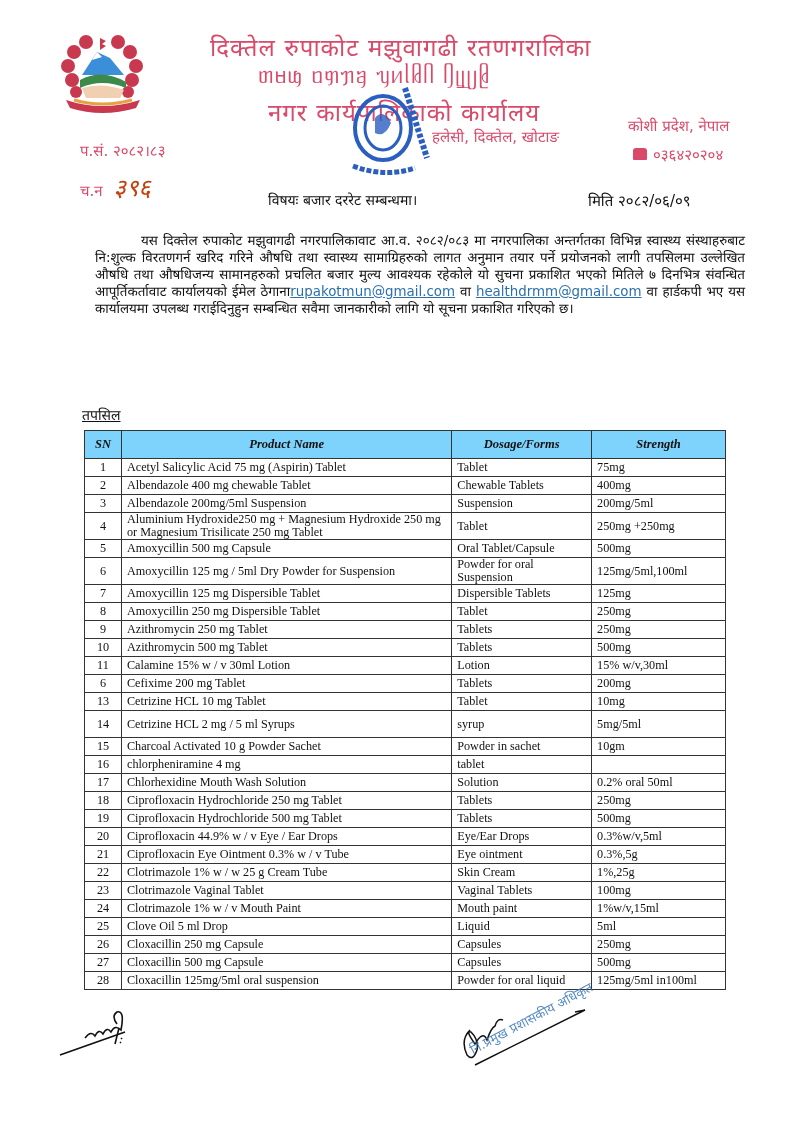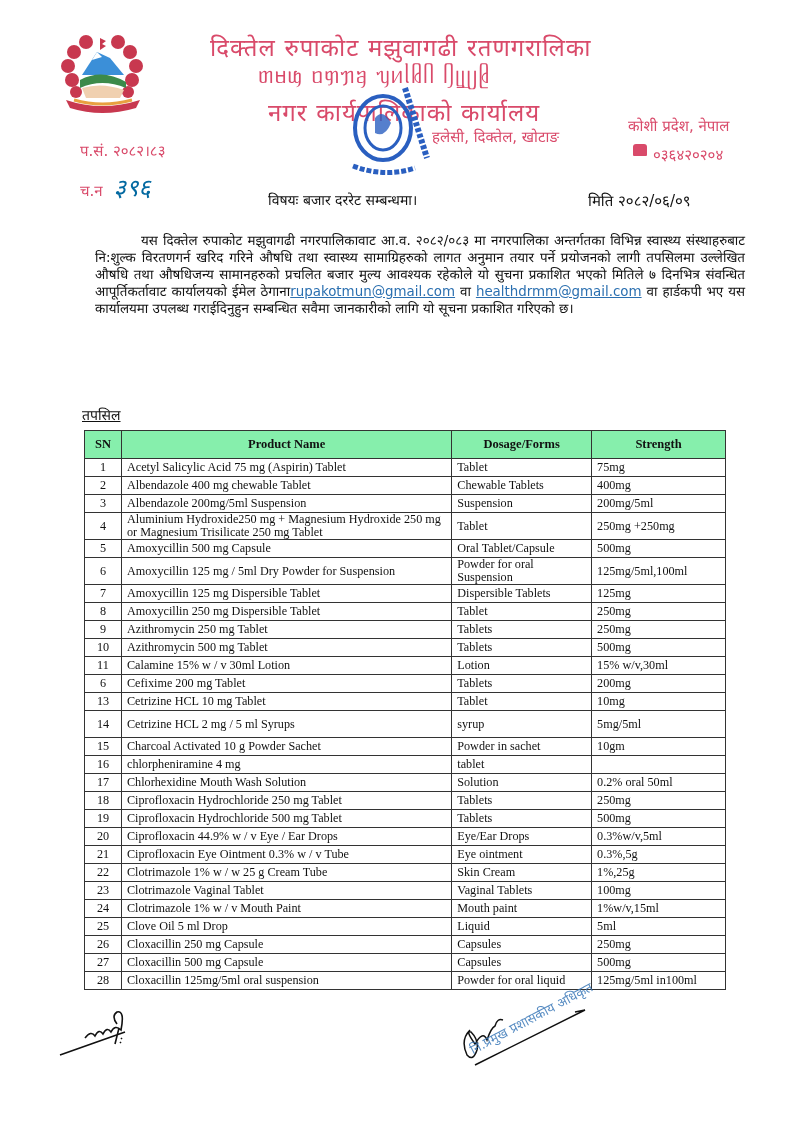--- a/index.html
+++ b/index.html
@@ -5,36 +5,36 @@
   html, body { margin: 0; padding: 0; background: #ffffff; }
   body { width: 800px; height: 1131px; position: relative; overflow: hidden;
          font-family: "Liberation Serif", serif; color: #111; }
   .abs { position: absolute; }
   .red { color: #d94a6a; font-family: "DejaVu Sans", sans-serif; }
   .hdr1 { left: 210px; top: 30px; font-size: 24px; letter-spacing: 1px; white-space: nowrap; }
   .hdr2 { left: 258px; top: 63px; font-size: 22px; letter-spacing: 1px; white-space: nowrap; }
   .hdr3 { left: 268px; top: 95px; font-size: 24px; letter-spacing: 1px; white-space: nowrap; }
   .addr { left: 432px; top: 126px; font-size: 15px; white-space: nowrap; }
   .prov { left: 628px; top: 115px; font-size: 15px; white-space: nowrap; }
-  .phone { left: 633px; top: 144px; font-size: 15px; white-space: nowrap; display:flex; gap:6px; }
+  .phone { left: 633px; top: 144px; font-size: 15px; white-space: nowrap; display:flex; align-items:center; gap:6px; }
   .phone-icon { width: 14px; height: 12px; background: #d94a6a; border-radius: 3px 3px 1px 1px; display:inline-block; }
   .refno { left: 80px; top: 140px; font-size: 15px; white-space: nowrap; }
   .chalan { left: 80px; top: 170px; font-size: 15px; white-space: nowrap; }
-  .chalan-hand { font-family: "DejaVu Serif", serif; font-size: 24px; color:#0369a1; font-style: italic; margin-left: 6px; }
+  .chalan-hand { font-family: "DejaVu Serif", serif; font-size: 24px; color:#c2410c; font-style: italic; margin-left: 6px; }
   .subject { left: 268px; top: 190px; font-size: 14px; font-family:"DejaVu Sans", sans-serif; white-space: nowrap; }
   .date { left: 578px; top: 190px; font-size: 15px; font-family:"DejaVu Sans", sans-serif; white-space: nowrap; margin-left: 10px; }
   .body-text { left: 82px; top: 232px; width: 650px; font-family: "DejaVu Sans", sans-serif;
                font-size: 13.4px; line-height: 17px; text-align: justify; margin-left: 13px; }
   .body-text .indent { display:inline-block; width: 46px; }
   .body-text a { color: #2a6fb0; text-decoration: underline; }
   .tapasil { left: 82px; top: 405px; font-size: 14px; font-family: "DejaVu Sans", sans-serif; text-decoration: underline; }
   table.items { position: absolute; left: 84px; top: 430px; width: 642px; border-collapse: collapse;
                 font-family: "Liberation Serif", serif; font-size: 12.2px; }
   table.items th, table.items td { border: 1px solid #333; padding: 0 5px; vertical-align: middle; line-height: 13px; }
-  table.items th { background: #86efac; height: 27px; font-weight: bold; font-size: 12.5px; text-align: center; }
+  table.items th { background: #7dd3fc; height: 27px; font-weight: bold; font-size: 12.5px; text-align: center; font-style: italic; }
   table.items td.sn { text-align: center; width: 26px; }
   table.items td { height: 17px; }
   table.items tr.tall td { height: 26px; }
   col.c1 { width: 37px; } col.c2 { width: 331px; } col.c3 { width: 140px; } col.c4 { width: 134px; }
   .emblem { left: 52px; top: 30px; width: 100px; height: 90px; }
   .stamp { left: 345px; top: 78px; width: 90px; height: 110px; }
   .sig1 { left: 55px; top: 1000px; width: 120px; height: 60px; }
   .sig2 { left: 455px; top: 1000px; width: 150px; height: 75px; }
   .stamp2 { left: 475px; top: 1040px; font-family: "DejaVu Sans", sans-serif; font-size: 13px; color:#3a78b8;
             transform: rotate(-28deg); transform-origin: left bottom; white-space: nowrap; opacity: .85; }

